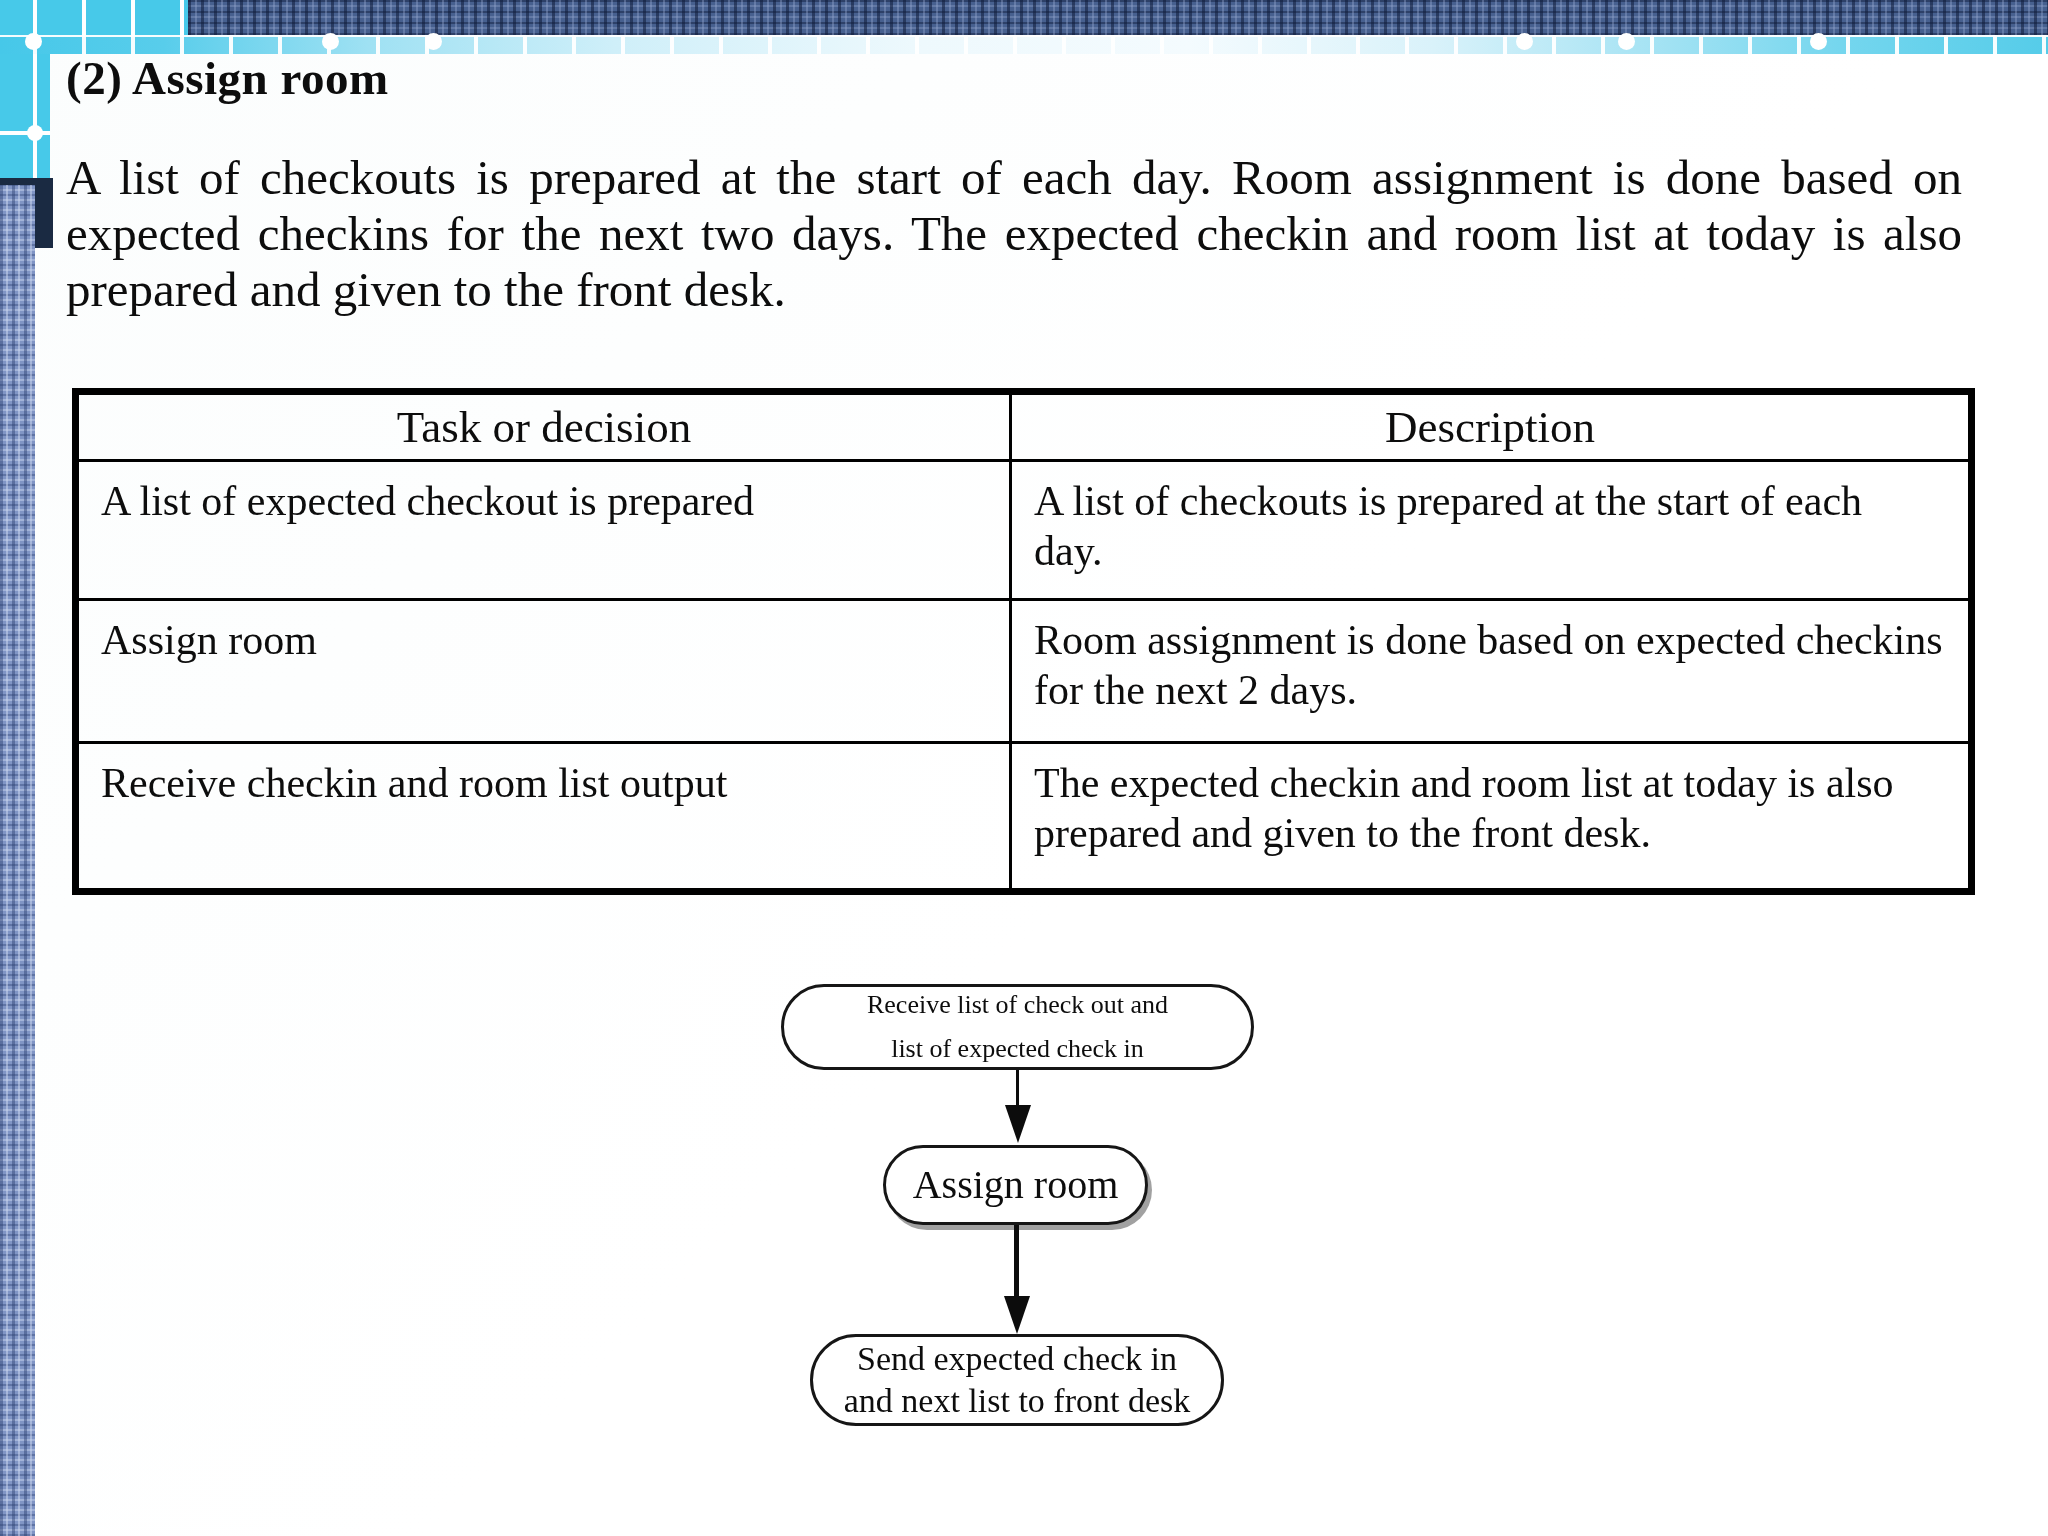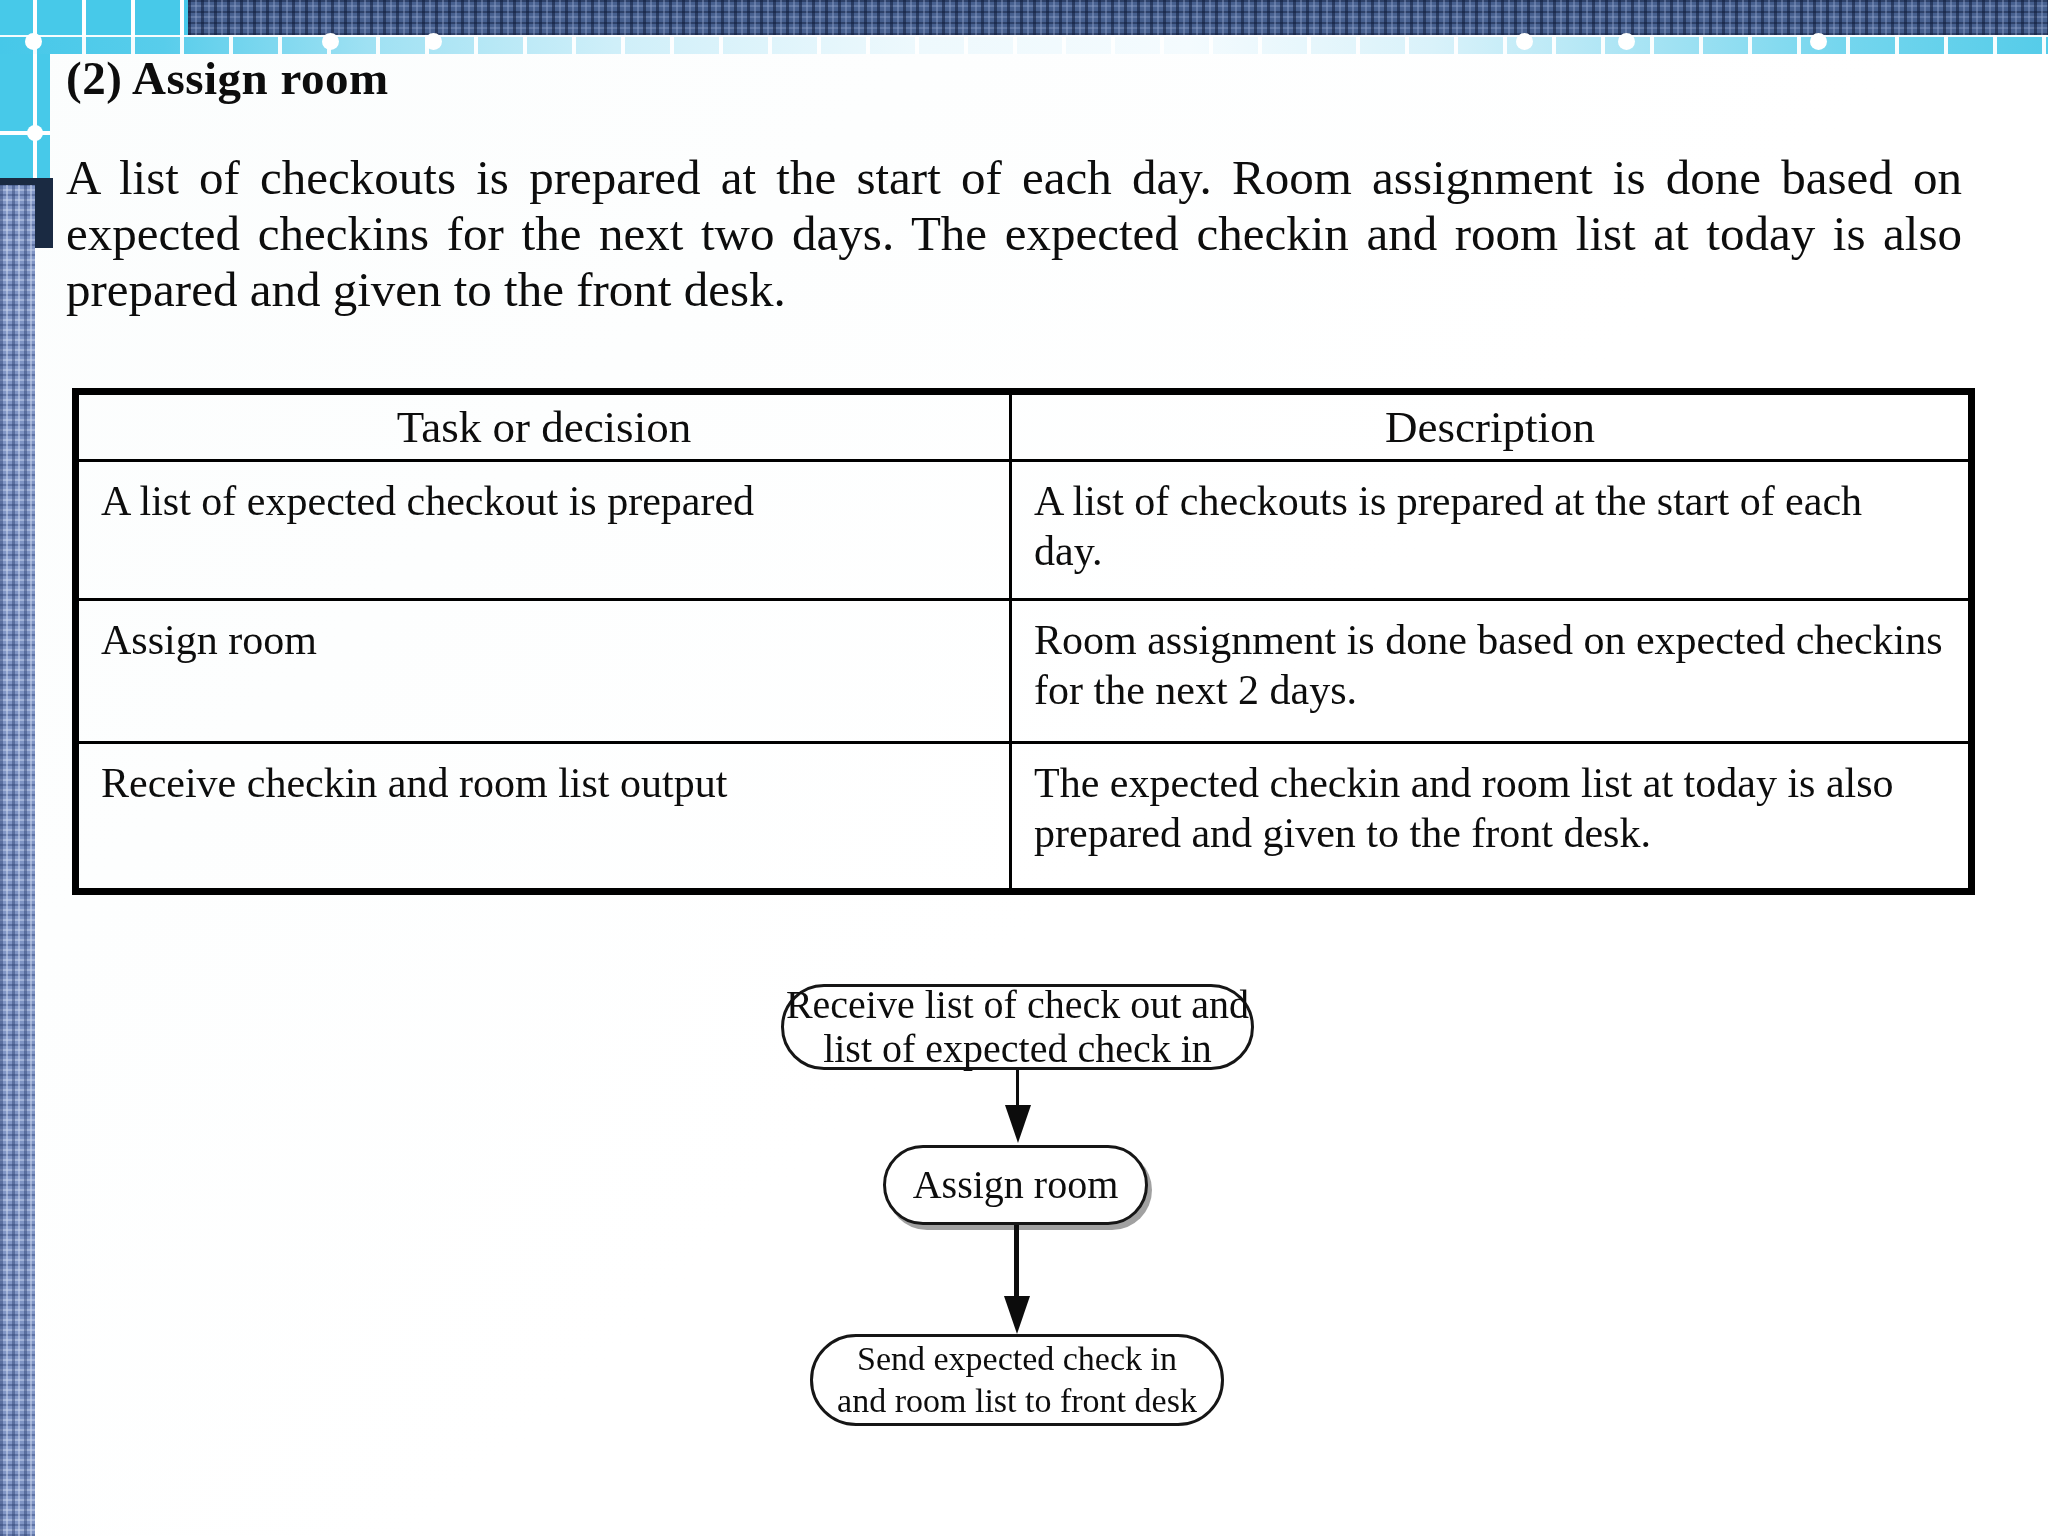--- a/index.html
+++ b/index.html
@@ -81,21 +81,21 @@
   .task-table tr.r2 td { height:126px; }
   .task-table tr.r3 td { height:130px; }
 
   
   .fnode {
     position:absolute; box-sizing:border-box;
     border:3px solid #161616; border-radius:46px; background:#fff;
     display:flex; align-items:center; justify-content:center;
     text-align:center; white-space:pre-line; line-height:44px;
   }
-  .fnode.n1 { left:781px; top:984px;  width:473px; height:86px; font-size:40px; }
+  .fnode.n1 { left:781px; top:984px;  width:473px; height:86px; font-size:26px; }
   .fnode.n2 { left:883px; top:1145px; width:265px; height:80px; font-size:40px; border-radius:40px;
               box-shadow:4px 5px 0 rgba(130,130,130,.75); }
   .fnode.n3 { left:810px; top:1334px; width:414px; height:92px; font-size:34px; line-height:42px; }
 
   .fline { position:absolute; background:#0c0c0c; }
   .fline.a1 { left:1016px; top:1070px; width:3px; height:40px; }
   .fline.a2 { left:1014px; top:1225px; width:5px; height:75px; }
   .fhead { position:absolute; width:0; height:0;
            border-left:13px solid transparent; border-right:13px solid transparent;
            border-top:38px solid #0c0c0c; }
@@ -164,16 +164,16 @@
 
   <div>
     <div class="fnode n1">Receive list of check out and
 list of expected check in</div>
     <div class="fline a1"></div>
     <div class="fhead h1"></div>
     <div class="fnode n2">Assign room</div>
     <div class="fline a2"></div>
     <div class="fhead h2"></div>
     <div class="fnode n3">Send expected check in
-and room list to front desk</div>
+and next list to front desk</div>
   </div>
 
 </div>
 
 </body></html>

